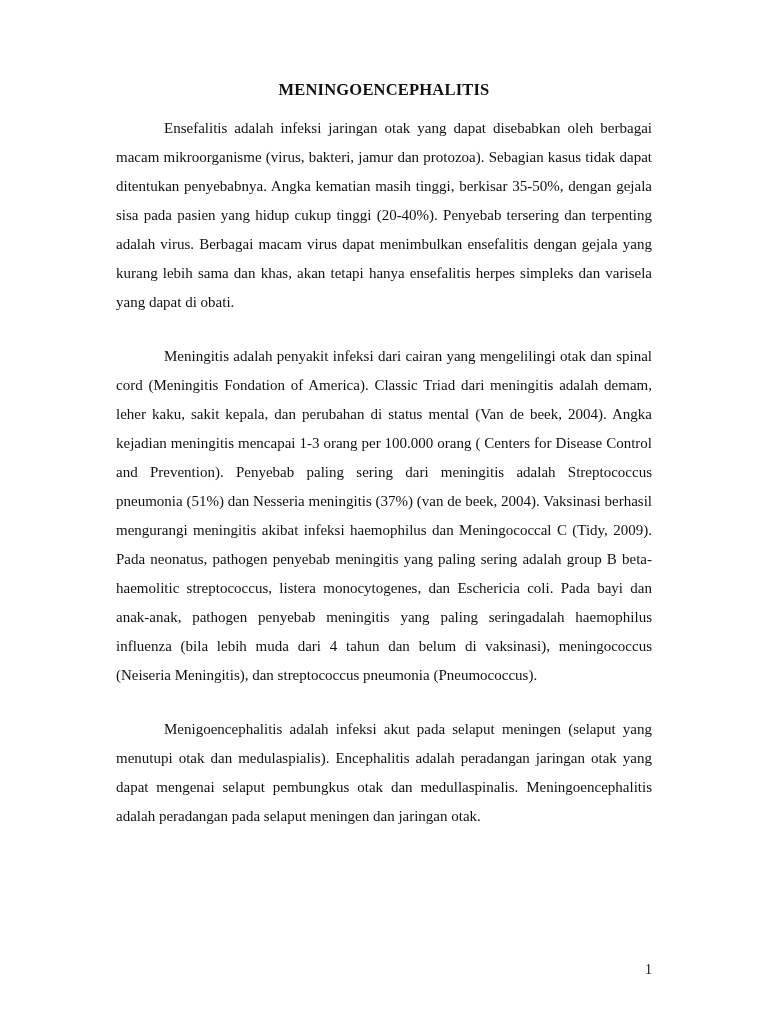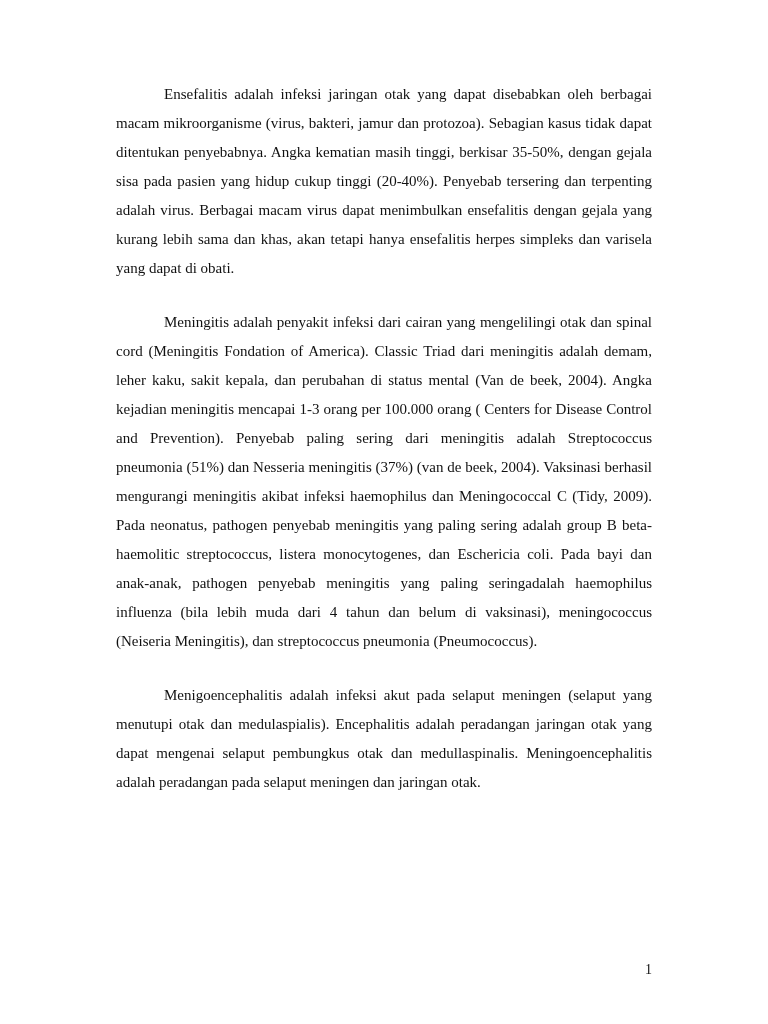--- a/index.html
+++ b/index.html
@@ -58,20 +58,21 @@
     color: #111111;
   }
 </style>
 </head>
 <body>
 
 <div class="page">
 
   <div class="content">
 
+    <h1 class="doc-title">MENINGOENCEPHALITIS</h1>
 
     <p class="para">
       <span class="lead">Ensefalitis</span><span> adalah infeksi jaringan otak yang dapat disebabkan oleh berbagai macam mikroorganisme (virus, bakteri, jamur dan protozoa). Sebagian kasus tidak dapat ditentukan penyebabnya. Angka kematian masih tinggi, berkisar 35-50%, dengan gejala sisa pada pasien yang hidup cukup tinggi (20-40%). Penyebab tersering dan terpenting adalah virus. Berbagai macam virus dapat menimbulkan ensefalitis dengan gejala yang kurang lebih sama dan khas, akan tetapi hanya ensefalitis herpes simpleks dan varisela yang dapat di obati.</span>
     </p>
 
     <p class="para">
       <span class="lead">Meningitis</span><span> adalah penyakit infeksi dari cairan yang mengelilingi otak dan spinal cord (Meningitis Fondation of America). Classic Triad dari meningitis adalah demam, leher kaku, sakit kepala, dan perubahan di status mental (Van de beek, 2004). Angka kejadian meningitis mencapai 1-3 orang per 100.000 orang ( Centers for Disease Control and Prevention). Penyebab paling sering dari meningitis adalah Streptococcus pneumonia (51%) dan Nesseria meningitis (37%) (van de beek, 2004). Vaksinasi berhasil mengurangi meningitis akibat infeksi haemophilus dan Meningococcal C (Tidy, 2009). Pada neonatus, pathogen penyebab meningitis yang paling sering adalah group B beta-haemolitic streptococcus, listera monocytogenes, dan Eschericia coli. Pada bayi dan anak-anak, pathogen penyebab meningitis yang paling seringadalah haemophilus influenza (bila lebih muda dari 4 tahun dan belum di vaksinasi), meningococcus (Neiseria Meningitis), dan streptococcus pneumonia (Pneumococcus).</span>
     </p>
 
     <p class="para">

